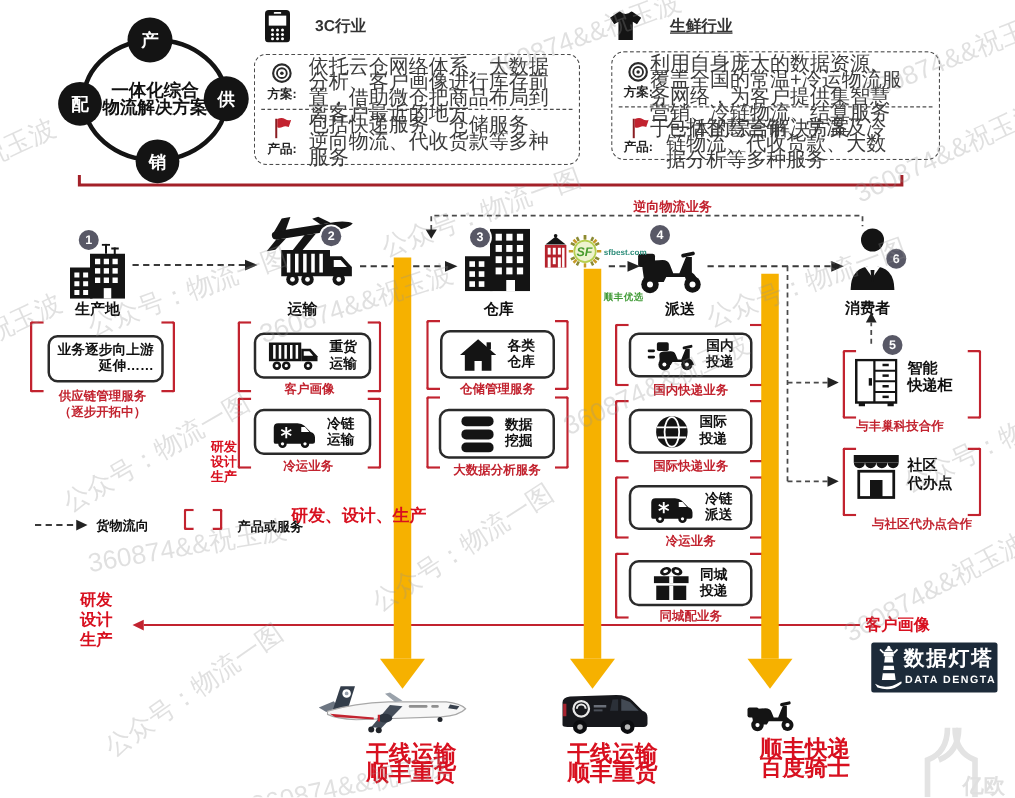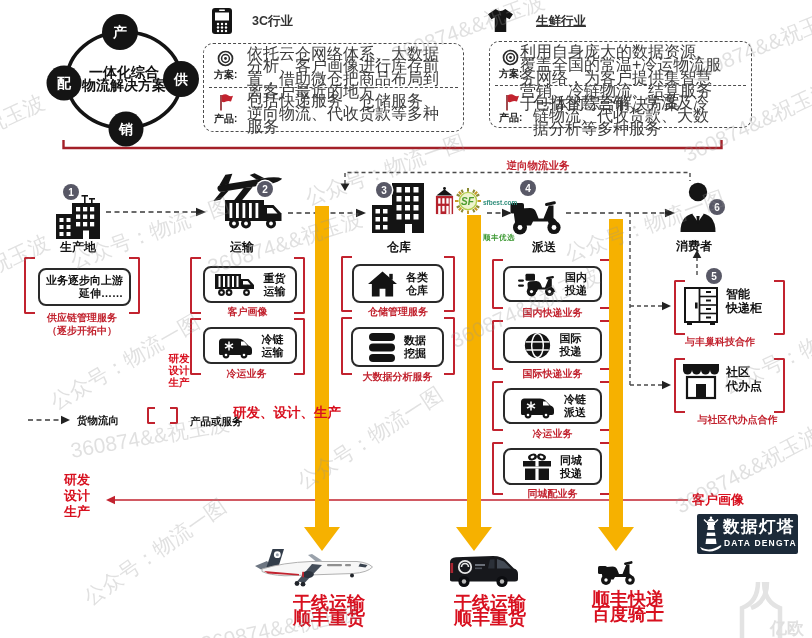--- a/index.html
+++ b/index.html
@@ -606,21 +606,21 @@
     <g fill="#141414">
       <circle cx="9" cy="25" r="5"></circle>
       <circle cx="33" cy="25" r="4.8"></circle>
       <path d="M4.5 17.5 Q4 12.5 9.5 12 L15.5 11.6 Q19 11.6 20.2 14.5 L22 19 H25.5 L29.3 9.5 H32.5 L32.5 18.5 Q35.8 20.5 36.5 24.5 H30.5 L29 22 H18 L16.5 24.5 H6 Z"></path>
       <rect x="27" y="6.8" width="8.6" height="2.6" rx="1.3" transform="rotate(-12 31 8)"></rect>
       <rect x="1" y="11" width="9" height="8" rx="1.6"></rect>
     </g>
     <circle cx="9" cy="25" r="1.7" fill="#fff"></circle>
     <circle cx="33" cy="25" r="1.7" fill="#fff"></circle>
   </svg>
-  <div class="vlabel" style="left:580px;top:592px;">顺丰快递
+  <div class="vlabel" style="left:596px;top:592px;">顺丰快递
 百度骑士</div>
 
   <div id="dengta">
     <svg class="abs" width="24" height="36" viewBox="0 0 24 36" style="left:2px;top:2px;">
       <path d="M9 9 H15 L17.5 28 H6.5 Z" fill="#fff"></path>
       <rect x="7.5" y="14" width="9.5" height="2.6" fill="#1c2a39"></rect>
       <rect x="7" y="20" width="11" height="2.6" fill="#1c2a39"></rect>
       <rect x="8" y="5.5" width="8" height="3.5" fill="#fff"></rect>
       <path d="M8.5 5 Q12 -0.5 15.5 5 Z" fill="#fff"></path>
       <circle cx="12" cy="1.8" r="1.2" fill="#fff"></circle>

